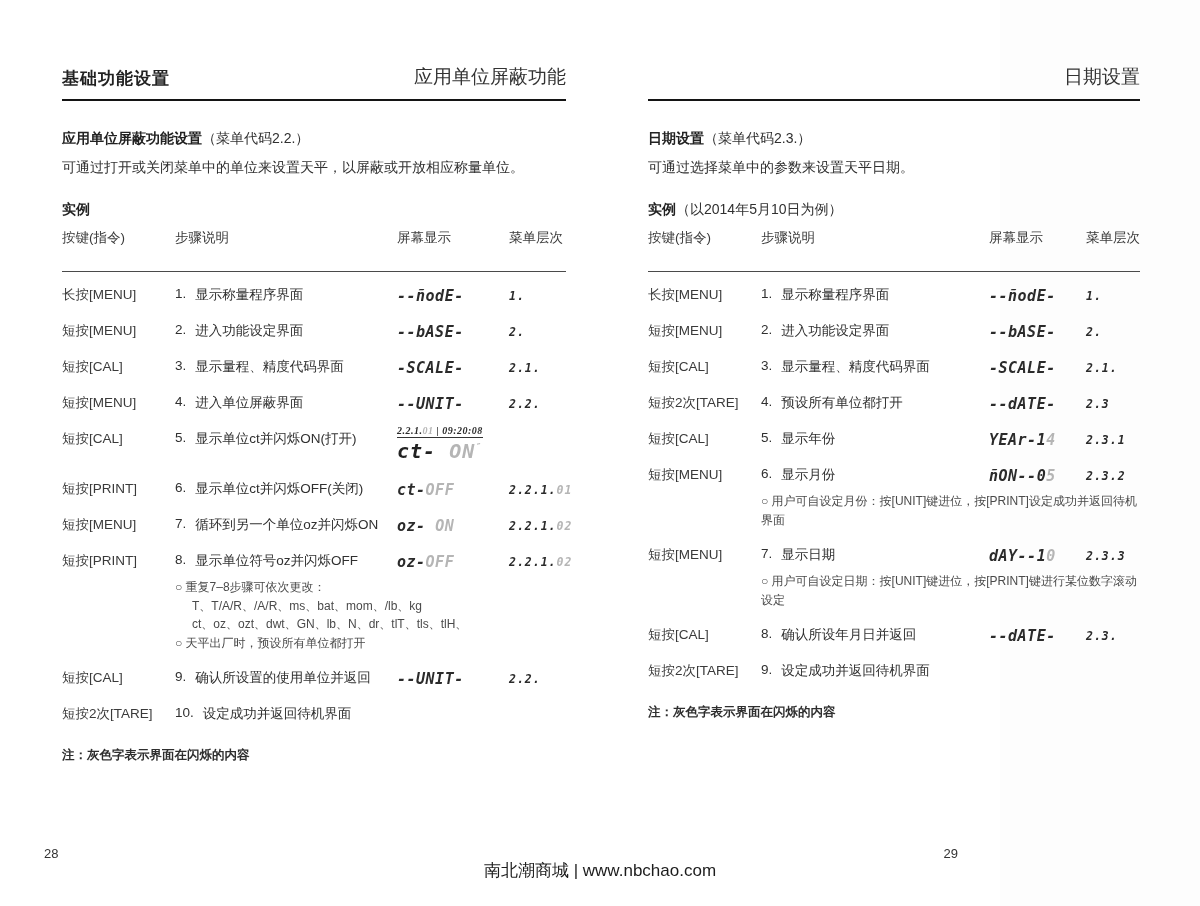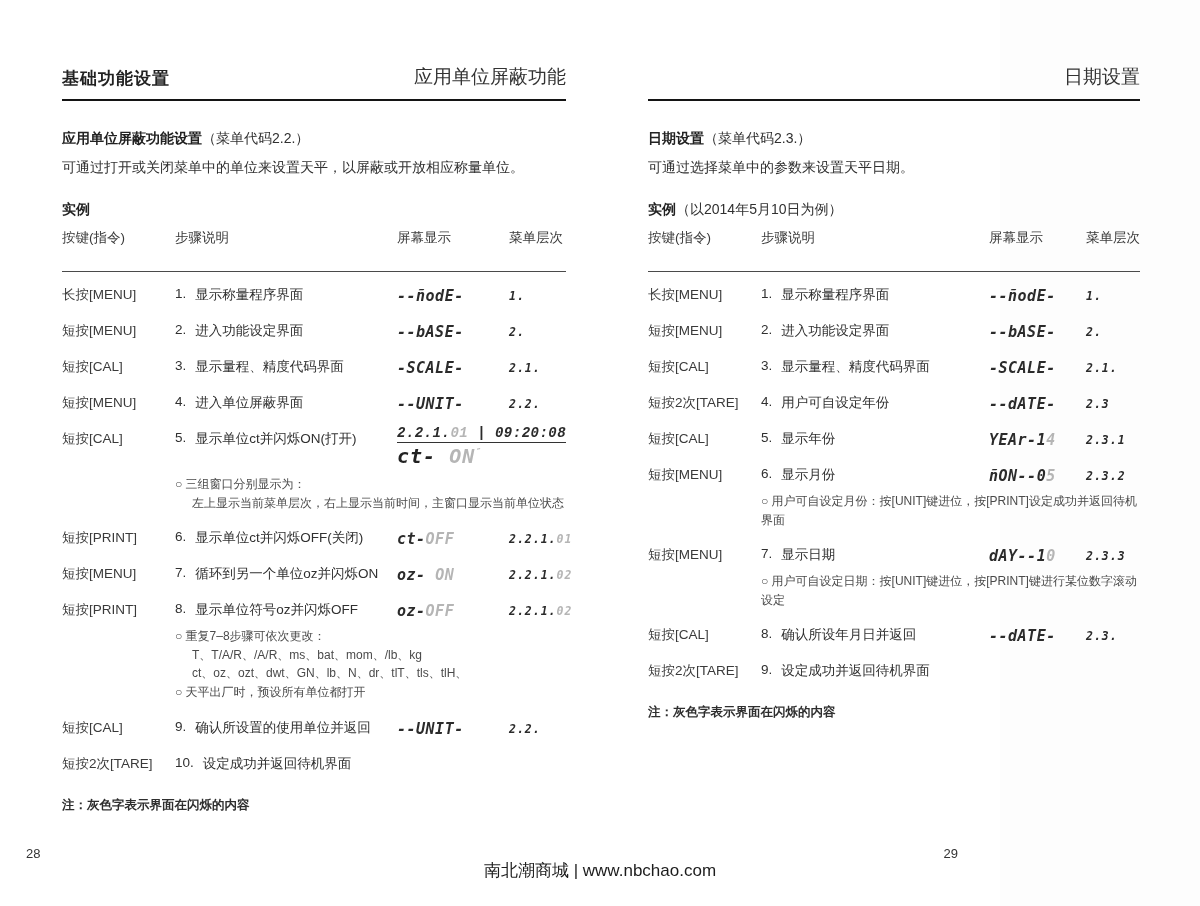--- a/index.html
+++ b/index.html
@@ -35,34 +35,34 @@
   .cell-level { padding-top:2px; }
 
   .lcd { font-family:"DejaVu Sans Mono",monospace; font-style:italic; font-weight:bold;
     color:#2b2b2b; letter-spacing:0.5px; font-size:15px; white-space:nowrap; }
   .lcd .gray, .gray { color:#b5b5b5; }
   .lvl { font-family:"DejaVu Sans Mono",monospace; font-style:italic; font-weight:bold;
     font-size:11.5px; letter-spacing:1px; color:#2b2b2b; white-space:nowrap; }
   .sup { font-size:8px; vertical-align:super; }
 
   .lcd-block { display:inline-block; margin-top:-6px; }
-  .lcd-top { font-family:Liberation Mono, monospace; font-style:italic; font-weight:bold;
-    font-size:14px; letter-spacing:0.5px; border-bottom:1px solid #333;
+  .lcd-top { font-family:Liberation Serif, serif; font-style:italic; font-weight:bold;
+    font-size:10px; letter-spacing:0.5px; border-bottom:1px solid #333;
     padding-bottom:1px; color:#2b2b2b; white-space:nowrap; }
   .lcd-main { font-family:"DejaVu Sans Mono",monospace; font-style:italic; font-weight:bold;
     font-size:20px; letter-spacing:1px; color:#222; margin-top:1px; white-space:nowrap; }
 
   .row-notes { grid-column:2 / -1; margin-top:7px; font-size:12px; color:#4a4a4a;
     line-height:1.55; }
   .row-notes .indent { padding-left:17px; }
 
   .flash-note { margin-top:24px; font-size:12.5px; font-weight:bold; color:#2e2e2e; }
 
   .page-num { position:absolute; top:846px; font-size:13px; color:#333; }
-  .page-num-left { left:26px; }
+  .page-num-left { left:44px; }
   .page-num-right { right:42px; }
   .site-footer { position:absolute; top:859px; left:0; width:1200px; text-align:center;
     font-size:17px; color:#1c1c1c; }
 </style>
 </head>
 <body>
 
 <div class="sheet">
 
   <div class="page page-left">
@@ -120,24 +120,20 @@
           <span class="cell-display"><span class="lcd"><span>--UNIT-</span></span></span>
           <span class="cell-level"><span class="lvl"><span>2.2.</span></span></span>
         </div>
         <div class="trow grid">
           <span class="cell-key">短按[CAL]</span>
           <span class="cell-desc">
             <span>5.</span>
             <span>显示单位ct并闪烁ON(打开)</span>
           </span>
           <span class="cell-display" style="grid-column: 3 / -1;"><span class="lcd-block"><div class="lcd-top"><span>2.2.1.</span><span class="gray">01</span><span> | 09:20:08</span></div><div class="lcd-main"><span>ct- </span><span class="gray">ON</span><span class="gray sup">″</span></div></span></span>
-          <div class="row-notes">
-            <div>○ 三组窗口分别显示为：</div>
-            <div class="indent">左上显示当前菜单层次，右上显示当前时间，主窗口显示当前单位状态</div>
-          </div>
         </div>
         <div class="trow grid">
           <span class="cell-key">短按[PRINT]</span>
           <span class="cell-desc">
             <span>6.</span>
             <span>显示单位ct并闪烁OFF(关闭)</span>
           </span>
           <span class="cell-display"><span class="lcd"><span>ct-</span><span class="gray">OFF</span></span></span>
           <span class="cell-level"><span class="lvl"><span>2.2.1.</span><span class="gray">01</span></span></span>
         </div>
@@ -230,21 +226,21 @@
             <span>3.</span>
             <span>显示量程、精度代码界面</span>
           </span>
           <span class="cell-display"><span class="lcd"><span>-SCALE-</span></span></span>
           <span class="cell-level"><span class="lvl"><span>2.1.</span></span></span>
         </div>
         <div class="trow grid">
           <span class="cell-key">短按2次[TARE]</span>
           <span class="cell-desc">
             <span>4.</span>
-            <span>用户可自设定年份</span>
+            <span>预设所有单位都打开</span>
           </span>
           <span class="cell-display"><span class="lcd"><span>--dATE-</span></span></span>
           <span class="cell-level"><span class="lvl"><span>2.3</span></span></span>
         </div>
         <div class="trow grid">
           <span class="cell-key">短按[CAL]</span>
           <span class="cell-desc">
             <span>5.</span>
             <span>显示年份</span>
           </span>

